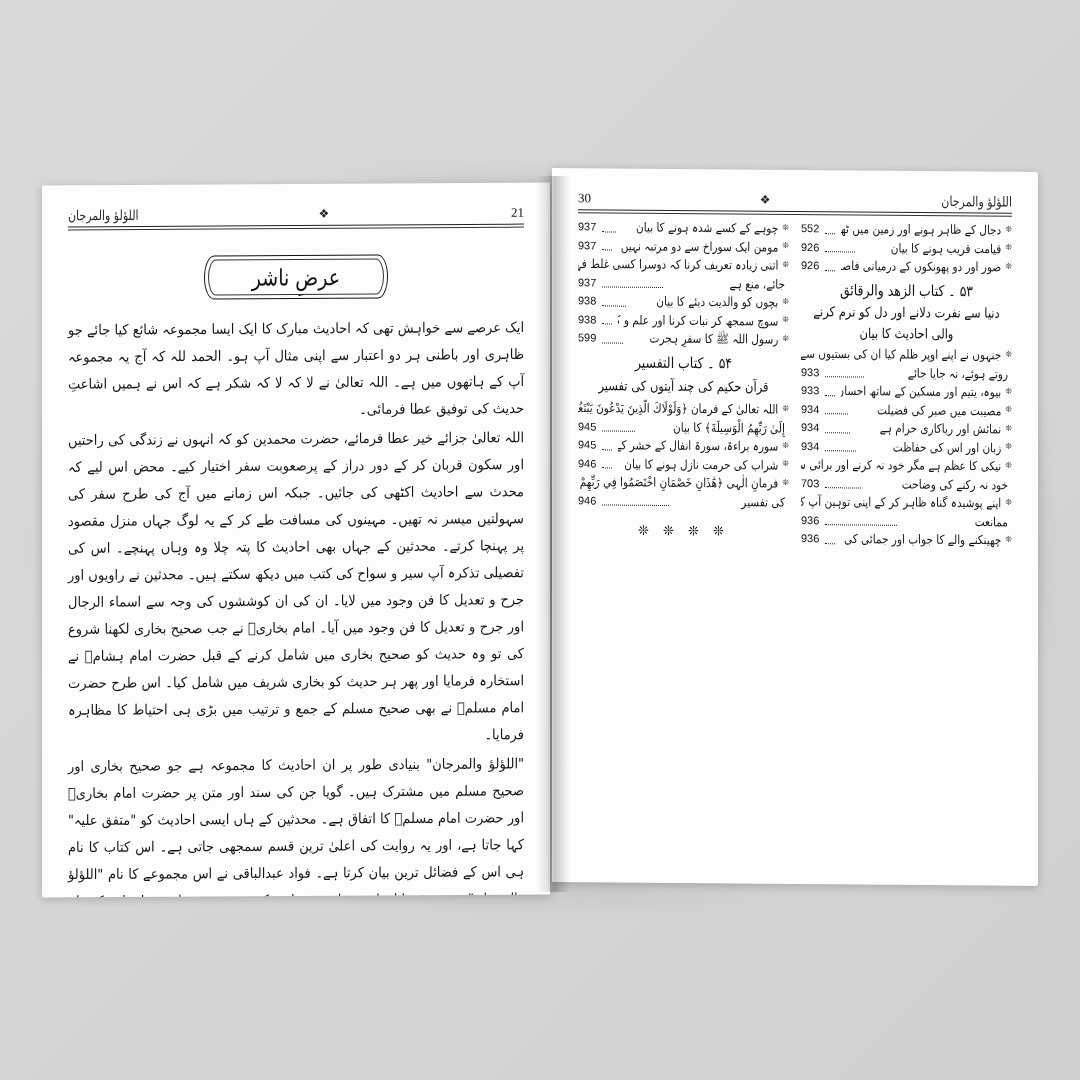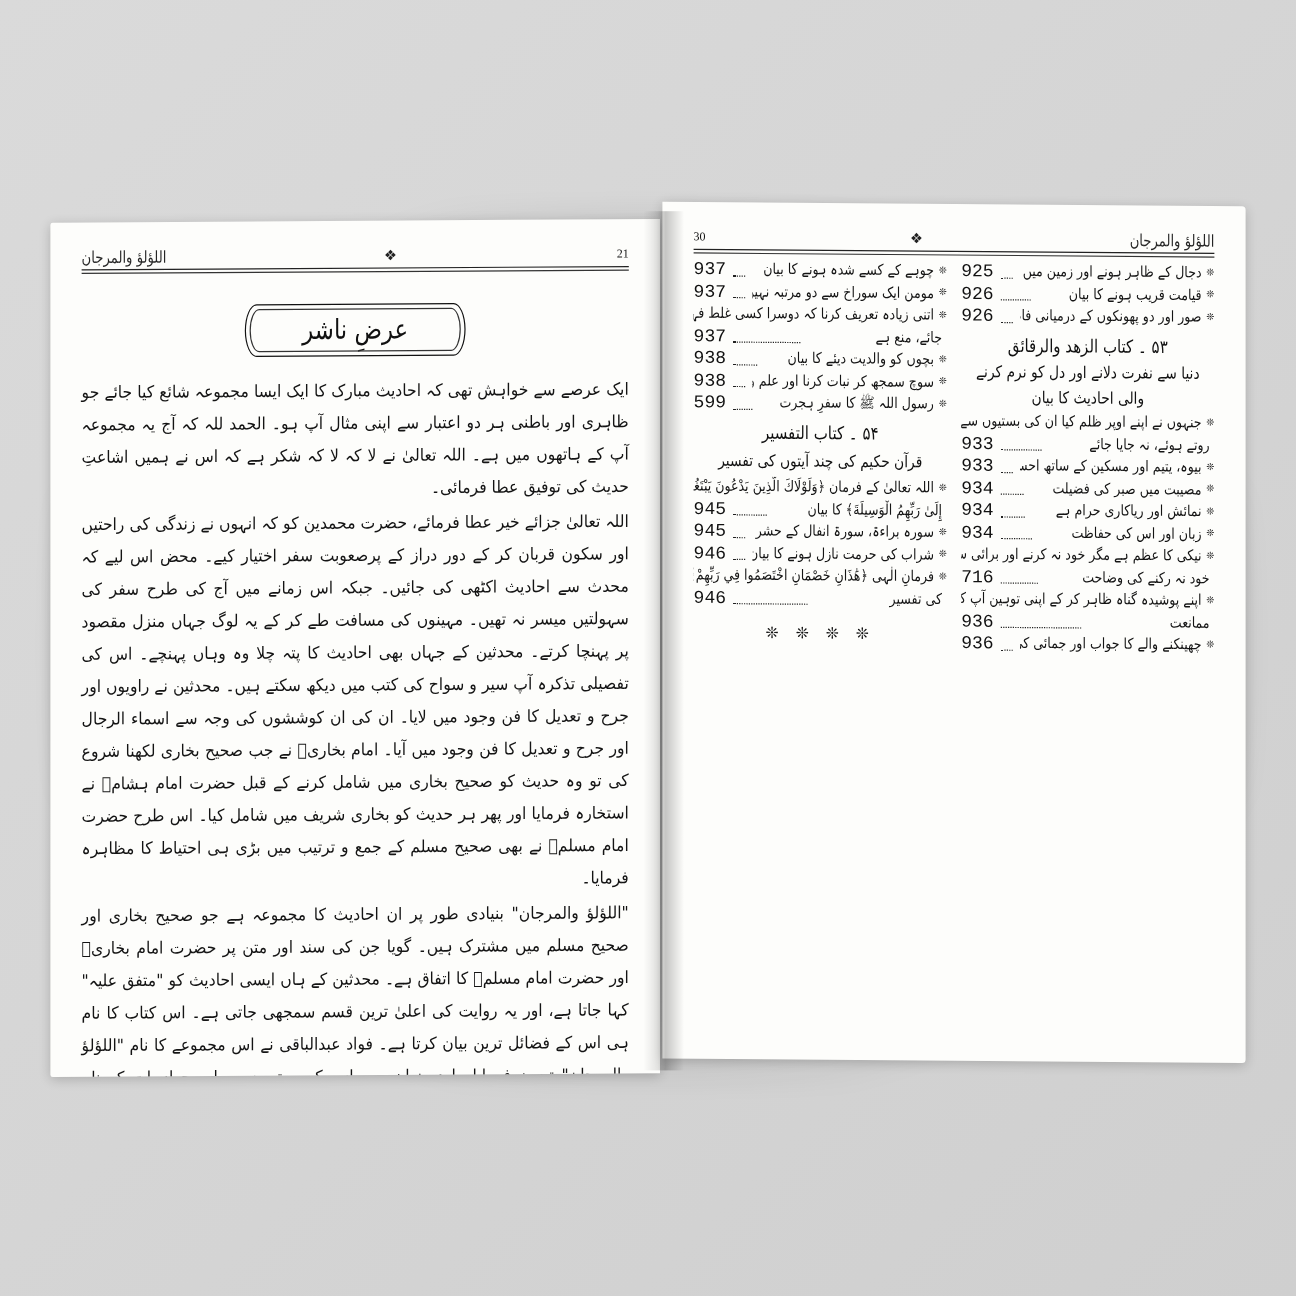--- a/index.html
+++ b/index.html
@@ -106,21 +106,21 @@
     color: #1a1a1a;
     opacity: 0.95;
     transform: scaleY(1.25);
   }
   .run-head .orn {
     font-size: 12px;
     color: #222;
     letter-spacing: 2px;
   }
   .run-head .pageno {
-    font-size: 10px;
+    font-size: 13px;
     color: #111;
     font-family: "Liberation Serif", serif;
   }
   .run-head-rule2 {
     border-top: 0.8px solid #333;
     margin-top: 1.5px;
   }
 
   
   .title-box {
@@ -205,22 +205,22 @@
   }
   .idx-lead {
     flex: 1 1 auto;
     border-bottom: 1px dotted #222;
     height: 9px;
     min-width: 10px;
     margin: 0 2px;
   }
   .idx-page {
     flex: 0 0 auto;
-    font-family: Liberation Mono, monospace;
-    font-size: 15px;
+    font-family: Liberation Sans, sans-serif;
+    font-size: 11px;
     color: #111;
   }
 
   
   .idx-head {
     text-align: center;
     direction: rtl;
     font-size: 12.5px;
     line-height: 19px;
     color: #111;
@@ -288,21 +288,21 @@
         <div class="run-head-rule2"></div>
 
         <div class="idx-wrap">
 
           <div class="idx-col">
 
             <div class="idx-row">
               <span class="idx-bullet">❊</span>
               <span class="idx-text">دجال کے ظاہر ہونے اور زمین میں ٹھہرنے کا بیان</span>
               <span class="idx-lead"></span>
-              <span class="idx-page">925</span>
+              <span class="idx-page">552</span>
             </div>
             <div class="idx-row">
               <span class="idx-bullet">❊</span>
               <span class="idx-text">قیامت قریب ہونے کا بیان</span>
               <span class="idx-lead"></span>
               <span class="idx-page">926</span>
             </div>
             <div class="idx-row">
               <span class="idx-bullet">❊</span>
               <span class="idx-text">صور اور دو پھونکوں کے درمیانی فاصلہ</span>
@@ -353,21 +353,21 @@
               <span class="idx-page">934</span>
             </div>
             <div class="idx-row nolead">
               <span class="idx-bullet">❊</span>
               <span class="idx-text">نیکی کا عظم ہے مگر خود نہ کرنے اور برائی سے روکنے لیکن</span>
             </div>
             <div class="idx-row">
               <span class="idx-bullet"></span>
               <span class="idx-text">خود نہ رکنے کی وضاحت</span>
               <span class="idx-lead"></span>
-              <span class="idx-page">716</span>
+              <span class="idx-page">703</span>
             </div>
             <div class="idx-row nolead">
               <span class="idx-bullet">❊</span>
               <span class="idx-text">اپنے پوشیدہ گناہ ظاہر کر کے اپنی توہین آپ کرنے کی</span>
             </div>
             <div class="idx-row">
               <span class="idx-bullet"></span>
               <span class="idx-text">ممانعت</span>
               <span class="idx-lead"></span>
               <span class="idx-page">936</span>

